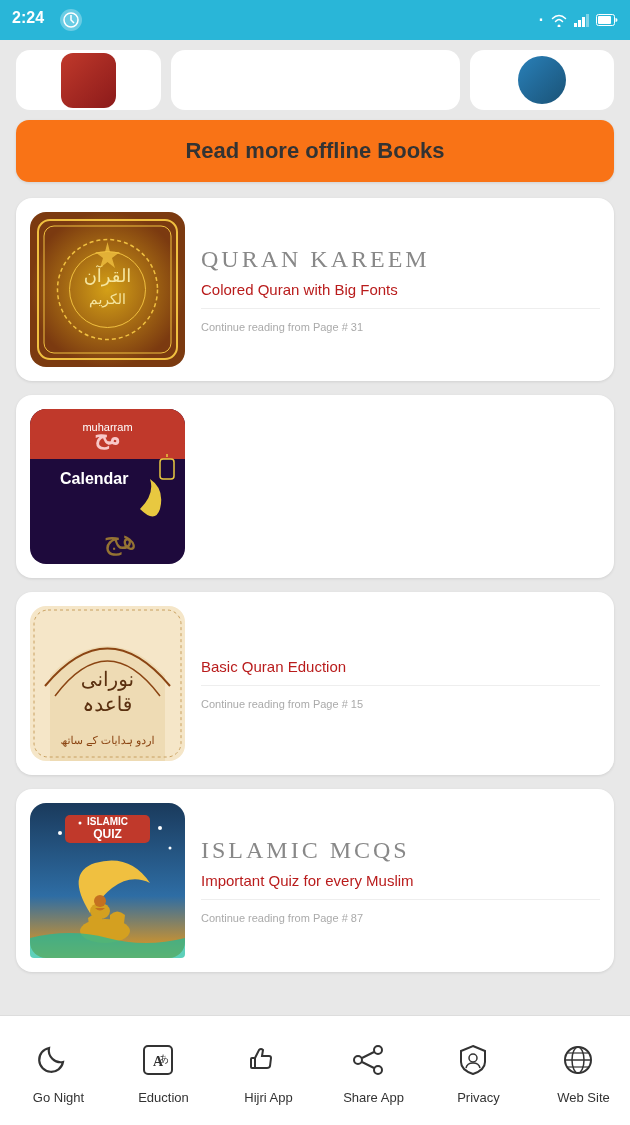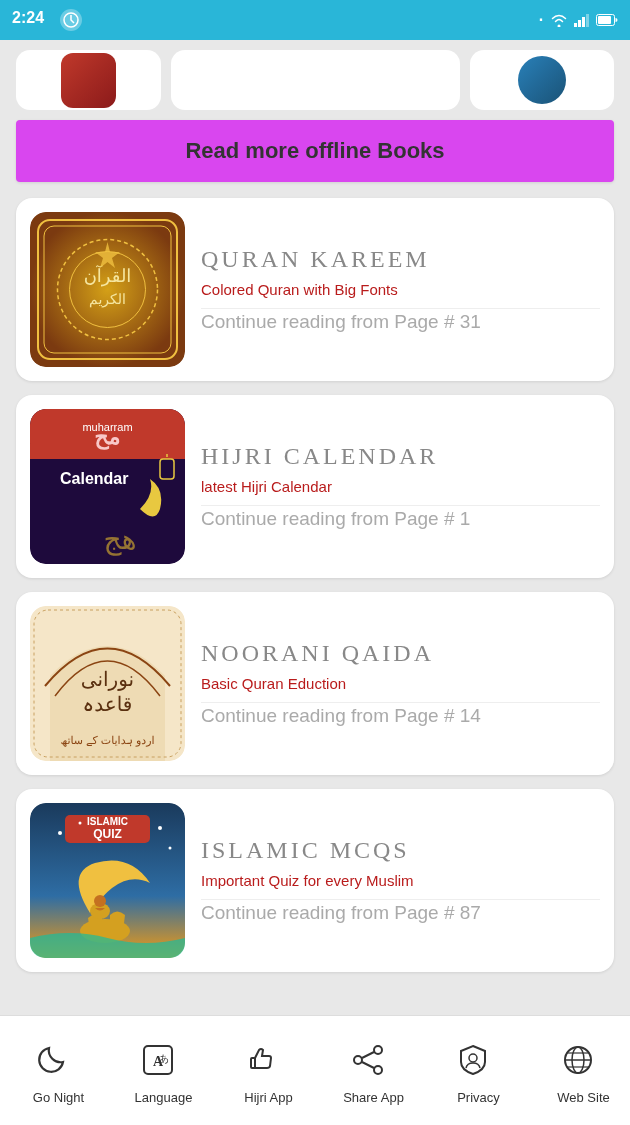--- a/index.html
+++ b/index.html
@@ -38,22 +38,22 @@
     .main-content {
       width: 100%;
       height: calc(1125px - 40px - 110px);
       overflow: hidden;
       background: #e8e8e8;
       padding: 10px 16px;
     }
 
     
     .read-more-btn {
-      background: #d946ef;
-      border-radius: 4px;
+      background: #f97316;
+      border-radius: 13px;
       padding: 18px 20px;
       text-align: center;
       margin-bottom: 16px;
       font-size: 22px;
       font-weight: bold;
       color: #333;
       box-shadow: 0 1px 3px rgba(0,0,0,0.1);
     }
 
     
@@ -63,21 +63,21 @@
       display: flex;
       align-items: center;
       padding: 14px;
       margin-bottom: 14px;
       box-shadow: 0 1px 3px rgba(0,0,0,0.1);
       gap: 16px;
     }
     .book-icon {
       width: 155px;
       height: 155px;
-      border-radius: 15px;
+      border-radius: 4px;
       flex-shrink: 0;
       overflow: hidden;
       display: flex;
       align-items: center;
       justify-content: center;
     }
     .book-icon svg { width: 100%; height: 100%; }
     .book-info { flex: 1; }
     .book-title {
       font-size: 24px;
@@ -87,24 +87,24 @@
       margin-bottom: 8px;
       font-family: serif;
       text-transform: uppercase;
     }
     .book-subtitle {
       font-size: 15px;
       color: #b91c1c;
       margin-bottom: 10px;
     }
     .book-progress {
-      font-size: 19px;
+      font-size: 11px;
       color: #aaa;
       border-top: 1px solid #eee;
-      padding-top: 2px;
+      padding-top: 12px;
     }
 
     
     .bottom-nav {
       width: 100%;
       height: 110px;
       background: white;
       display: flex;
       align-items: center;
       justify-content: space-around;
@@ -252,25 +252,20 @@
         <text x="30" y="75" fill="white" font-size="16" font-family="sans-serif" font-weight="bold">Calendar</text>
 
         <path d="M110 100 Q125 85 120 70 Q135 80 130 100 Q125 115 110 100Z" fill="#e8c840"></path>
 
         <text x="90" y="140" text-anchor="middle" fill="#c8a030" font-size="28" font-family="serif" opacity="0.7">هج</text>
 
         <rect x="130" y="50" width="14" height="20" rx="3" fill="none" stroke="#e8c840" stroke-width="1.5"></rect>
         <line x1="137" y1="48" x2="137" y2="45" stroke="#e8c840" stroke-width="1.5"></line>
       </svg>
     </div>
-    <div class="book-info">
-      <div class="book-title">Hijri  Calendar</div>
-      <div class="book-subtitle">latest Hijri Calendar</div>
-      <div class="book-progress">Continue reading from Page # 1</div>
-    </div>
   </div>
 
   <div class="book-card">
     <div class="book-icon">
       <svg viewBox="0 0 155 155" xmlns="http://www.w3.org/2000/svg">
         <rect width="155" height="155" rx="16" fill="#f5e6c8"></rect>
 
         <path d="M20 155 L20 70 Q77.5 10 135 70 L135 155 Z" fill="#e8d0a0" opacity="0.5"></path>
 
         <path d="M15 80 Q77.5 5 140 80" fill="none" stroke="#8B4513" stroke-width="2"></path>
@@ -278,23 +273,22 @@
 
         <text x="77.5" y="80" text-anchor="middle" fill="#5a3010" font-size="20" font-family="serif">نورانی</text>
         <text x="77.5" y="105" text-anchor="middle" fill="#5a3010" font-size="20" font-family="serif">قاعدہ</text>
 
         <text x="77.5" y="138" text-anchor="middle" fill="#8B4513" font-size="11" font-family="sans-serif">اردو ہدایات کے ساتھ</text>
 
         <rect x="4" y="4" width="147" height="147" rx="14" fill="none" stroke="#c8a060" stroke-width="1" stroke-dasharray="3 3"></rect>
       </svg>
     </div>
     <div class="book-info">
-      <div class="book-title">Noorani  Qaida</div>
       <div class="book-subtitle">Basic Quran Eduction</div>
-      <div class="book-progress">Continue reading from Page # 14</div>
+      <div class="book-progress">Continue reading from Page # 15</div>
     </div>
   </div>
 
   <div class="book-card">
     <div class="book-icon">
       <svg viewBox="0 0 155 155" xmlns="http://www.w3.org/2000/svg">
         <defs>
           <linearGradient id="skygrad" x1="0" y1="0" x2="0" y2="1">
             <stop offset="0%" stop-color="#1a3a5c"></stop>
             <stop offset="60%" stop-color="#2e6da4"></stop>
@@ -346,21 +340,21 @@
   </div>
 
   <div class="nav-item">
     <div class="nav-icon">
       <svg width="36" height="36" viewBox="0 0 36 36" fill="none">
         <rect x="4" y="4" width="28" height="28" rx="4" stroke="#333" stroke-width="2"></rect>
         <text x="18" y="24" text-anchor="middle" fill="#333" font-size="14" font-family="serif" font-weight="bold">A</text>
         <text x="24" y="20" text-anchor="middle" fill="#333" font-size="10" font-family="sans-serif">あ</text>
       </svg>
     </div>
-    <span class="nav-label">Language</span>
+    <span class="nav-label">Eduction</span>
   </div>
 
   <div class="nav-item">
     <div class="nav-icon">
       <svg width="36" height="36" viewBox="0 0 36 36" fill="none">
 
         <path d="M10 16 L14 8 Q16 6 18 8 L17 14 L24 14 Q26 14 26 16 L25 24 Q24.5 26 22 26 L12 26 L10 26 Z" stroke="#333" stroke-width="2" fill="none"></path>
         <rect x="6" y="16" width="4" height="10" rx="1" stroke="#333" stroke-width="2" fill="none"></rect>
       </svg>
     </div>

